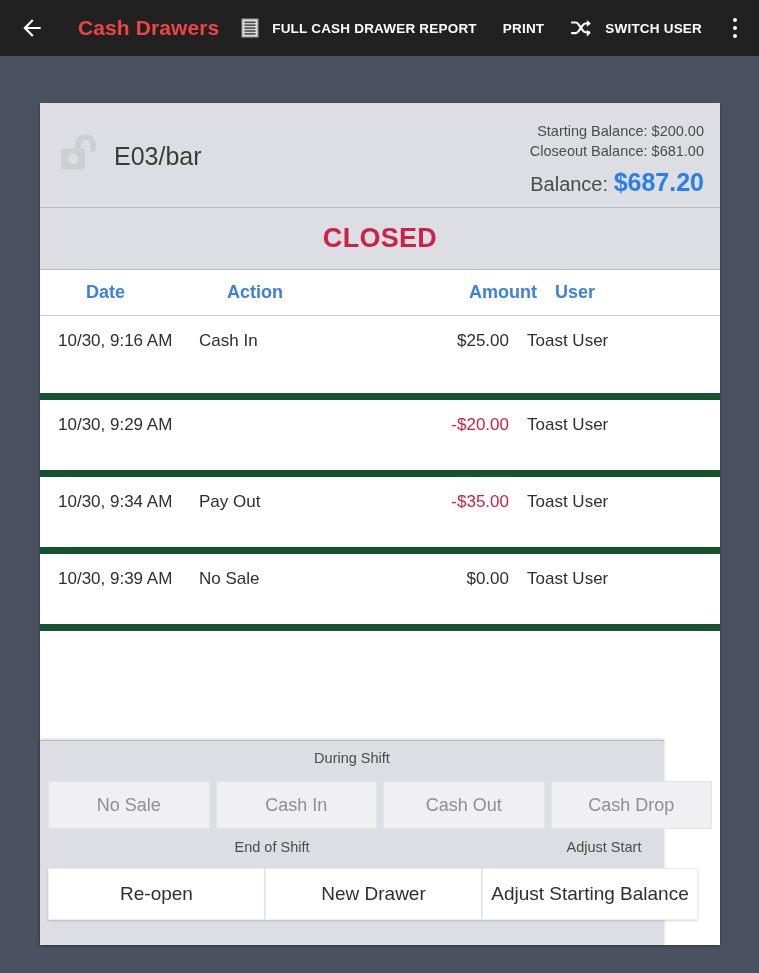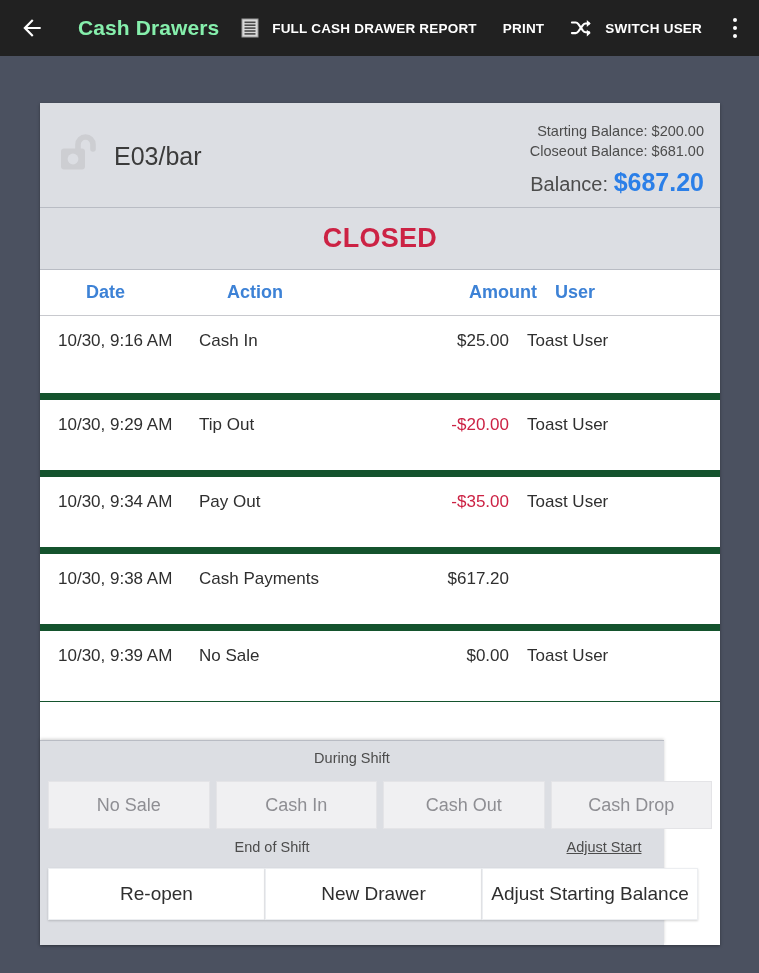--- a/index.html
+++ b/index.html
@@ -17,21 +17,21 @@
     background: #212121;
     display: flex; align-items: center;
   }
   #back-btn {
     width: 64px; height: 56px;
     display: flex; align-items: center; justify-content: center;
     cursor: pointer;
   }
   #back-btn svg { display: block; }
   #appbar-title {
-    color: #86efac;
+    color: #ef4444;
     font-size: 21px;
     font-weight: bold;
     letter-spacing: .1px;
     margin-left: 14px;
     white-space: nowrap;
   }
   #appbar-actions {
     margin-left: auto;
     display: flex; align-items: center; height: 56px;
     padding-right: 4px;
@@ -193,21 +193,21 @@
     color: #8e8e93;
     white-space: nowrap;
     cursor: default;
   }
 
   #eos-labels {
     position: absolute; left: 8px; top: 98px; width: 664px;
     display: flex;
   }
   #eos-label      { width: 448px; }
-  #adjust-label   { width: 216px; text-decoration: underline; }
+  #adjust-label   { width: 216px; }
 
   #eos-row {
     position: absolute; left: 8px; top: 127px;
     width: 672px;
     display: flex; 
   }
   .btn-white {
     height: 52px;
     background: #ffffff;
     border: 1px solid #eceef1;
@@ -320,38 +320,31 @@
 
     <div class="row">
       <span class="cell date">10/30, 9:16 AM</span>
       <span class="cell action">Cash In</span>
       <span class="cell amount">$25.00</span>
       <span class="cell user">Toast User</span>
     </div>
 
     <div class="row">
       <span class="cell date">10/30, 9:29 AM</span>
-      <span class="cell action">Tip Out</span>
       <span class="cell amount neg">-$20.00</span>
       <span class="cell user">Toast User</span>
     </div>
 
     <div class="row">
       <span class="cell date">10/30, 9:34 AM</span>
       <span class="cell action">Pay Out</span>
       <span class="cell amount neg">-$35.00</span>
       <span class="cell user">Toast User</span>
     </div>
 
-    <div class="row">
-      <span class="cell date">10/30, 9:38 AM</span>
-      <span class="cell action">Cash Payments</span>
-      <span class="cell amount">$617.20</span>
-      <span class="cell user"></span>
-    </div>
 
     <div class="row">
       <span class="cell date">10/30, 9:39 AM</span>
       <span class="cell action">No Sale</span>
       <span class="cell amount">$0.00</span>
       <span class="cell user">Toast User</span>
     </div>
 
     <div class="row">
       

